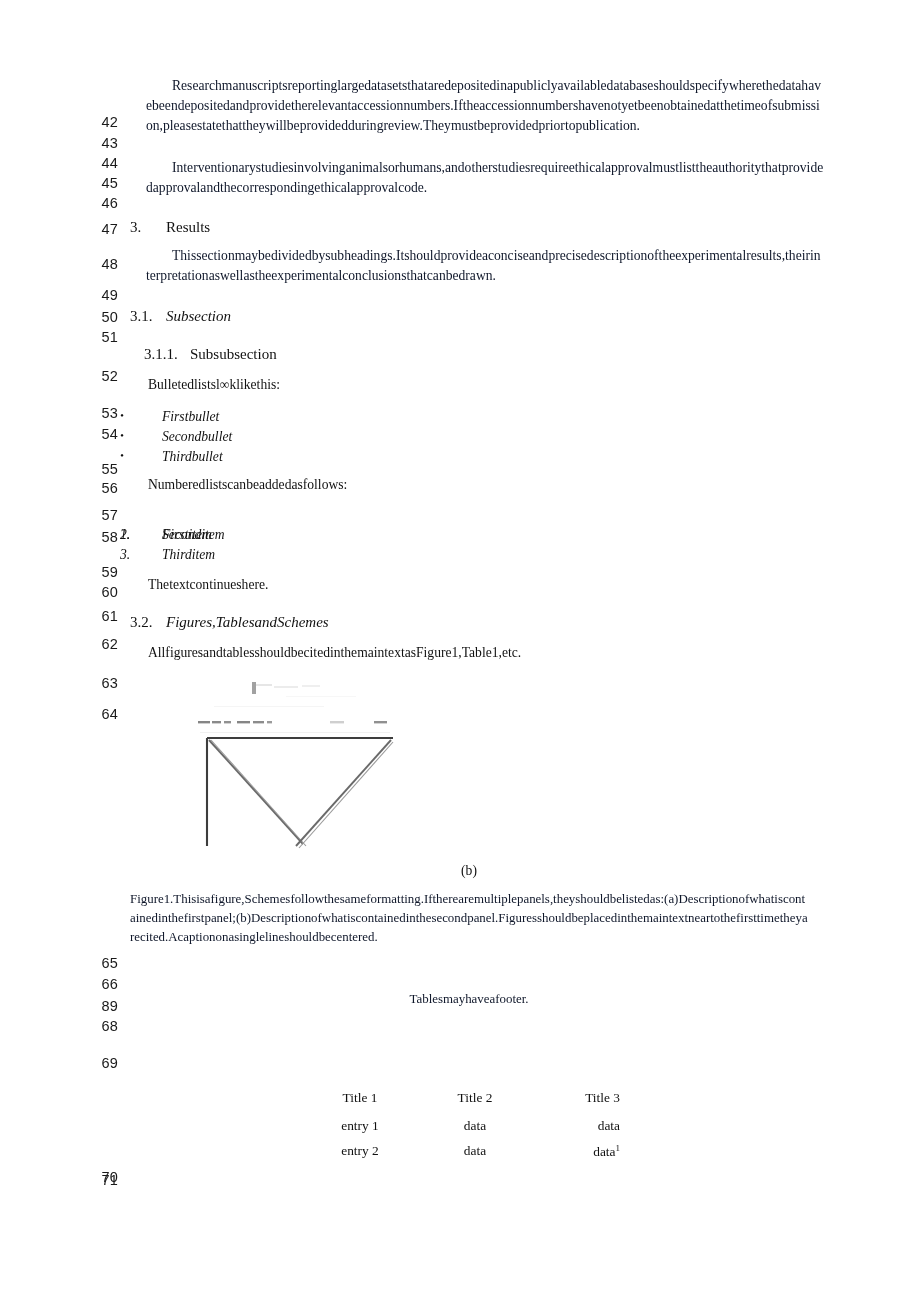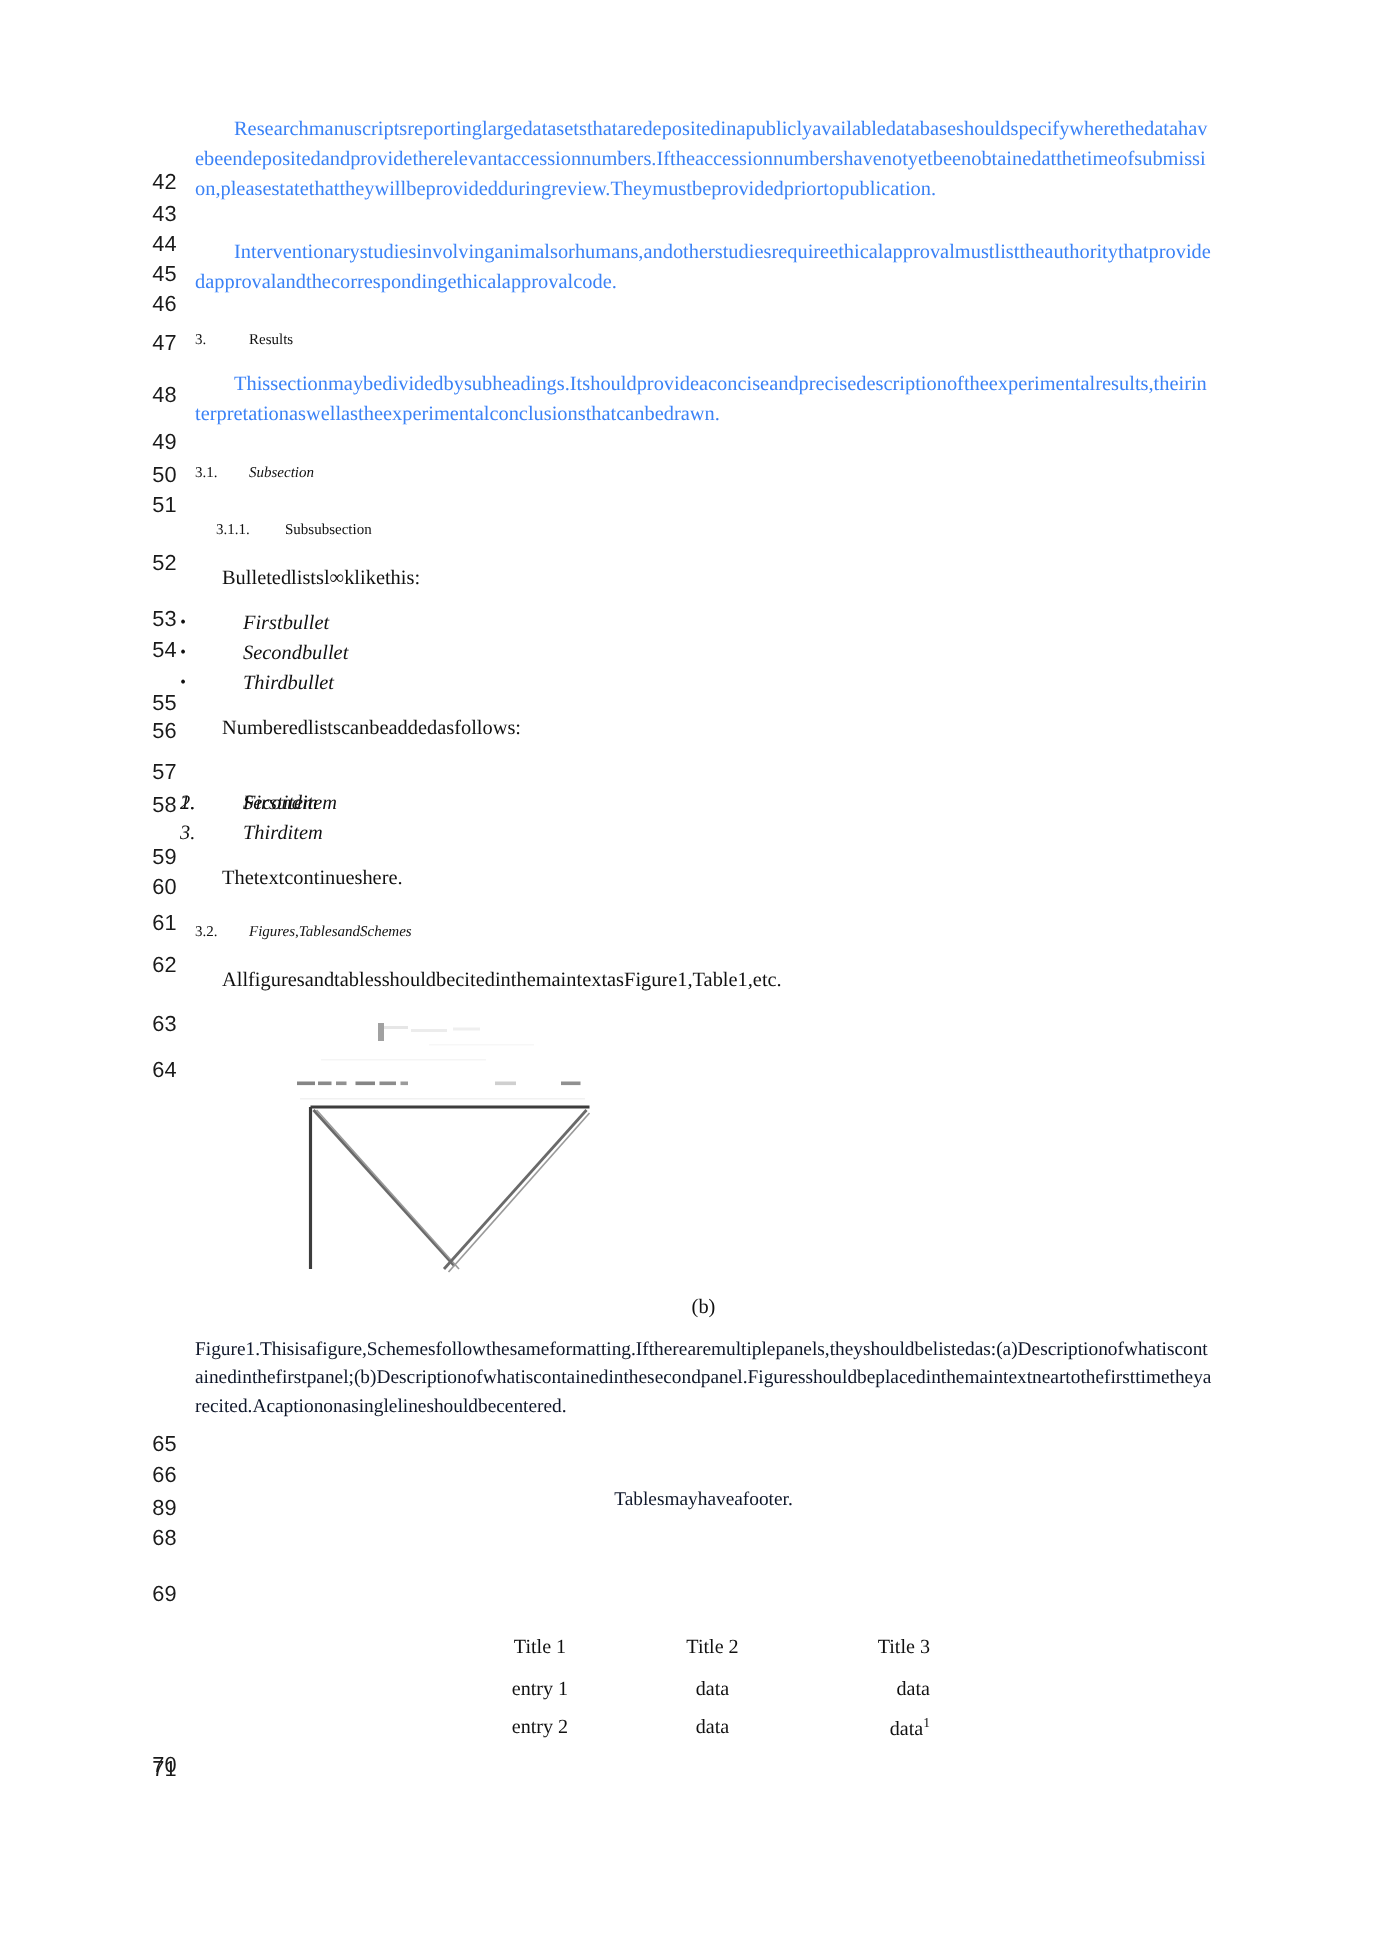--- a/index.html
+++ b/index.html
@@ -39,31 +39,32 @@
   .col { position: absolute; left: 130px; top: 0; width: 678px; }
 
   .para {
     position: absolute;
     width: 678px;
     font-size: 13.6px;
     line-height: 20px;
     text-align: justify;
     text-align-last: left;
     word-break: break-all;
-    color: #3b82f6;
+    color: #0f172a;
+    margin-left: 16px;
   }
   .para.indent::before {
     content: "";
     display: inline-block;
     width: 26px;
   }
 
   .heading {
     position: absolute;
-    font-size: 10px;
+    font-size: 15px;
     line-height: 18px;
     color: #111;
     white-space: nowrap;
   }
   .heading .num { display: inline-block; min-width: 36px; }
   .heading .num.wide { min-width: 46px; }
   .heading .ttl.ital { font-style: italic; }
 
   .lead {
     position: absolute;

